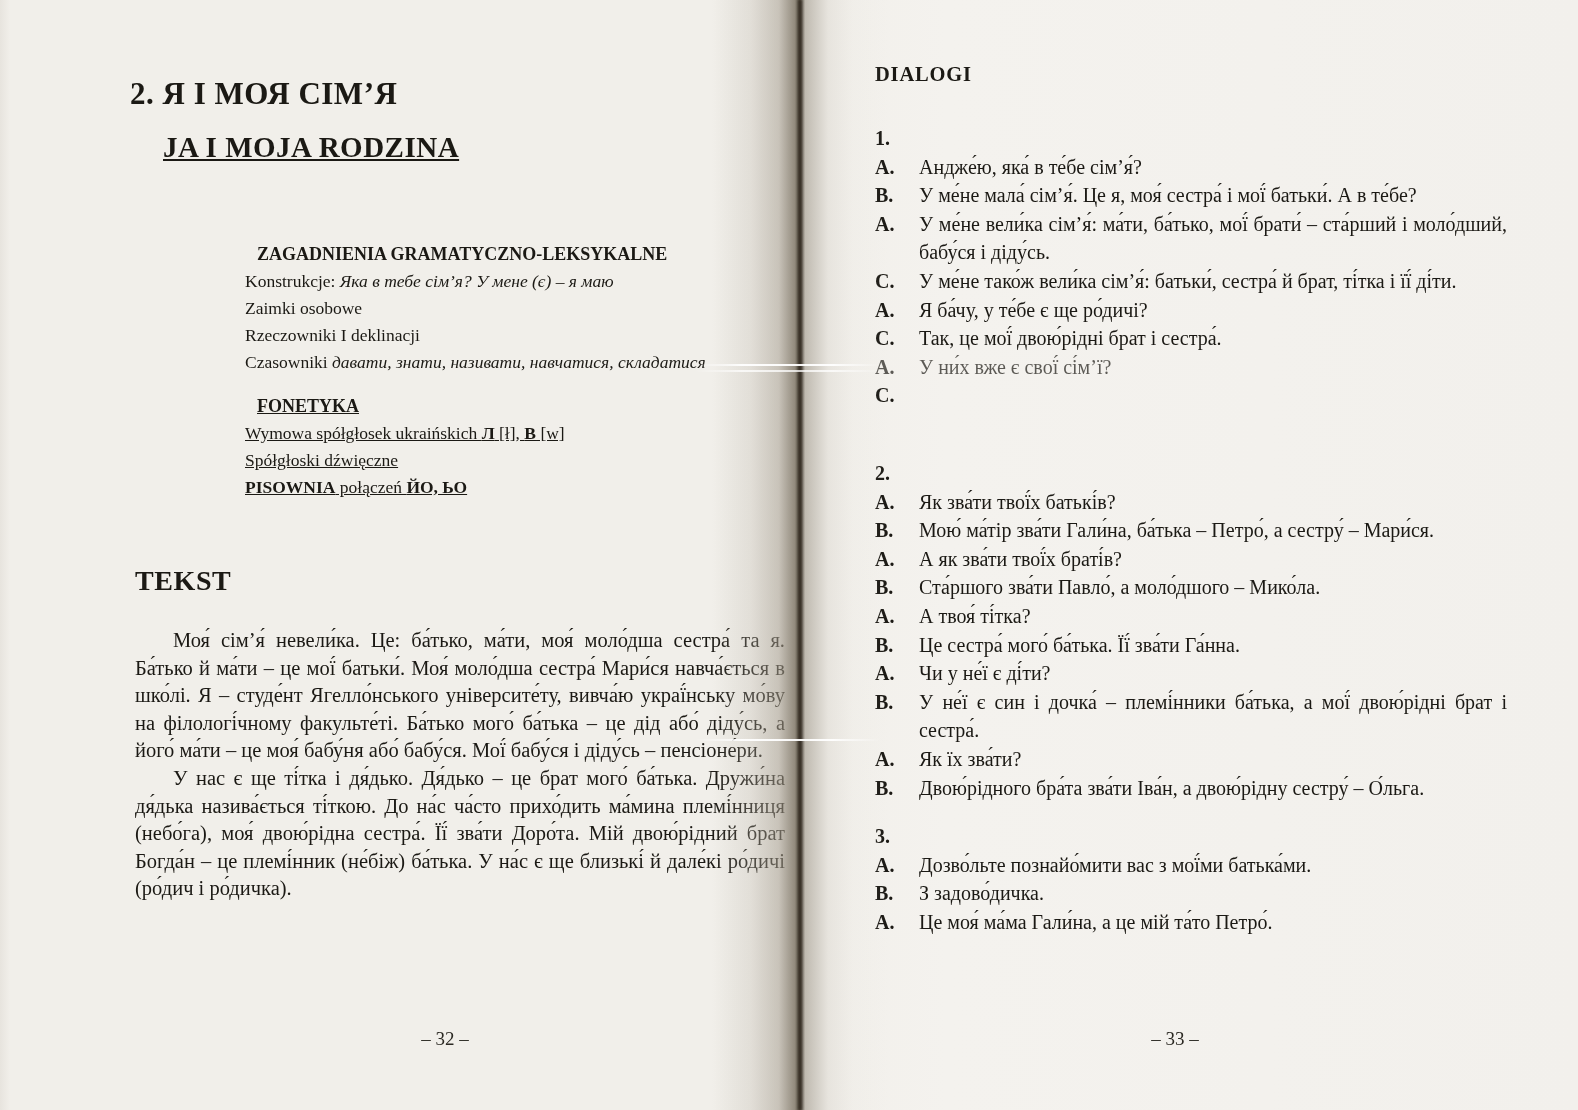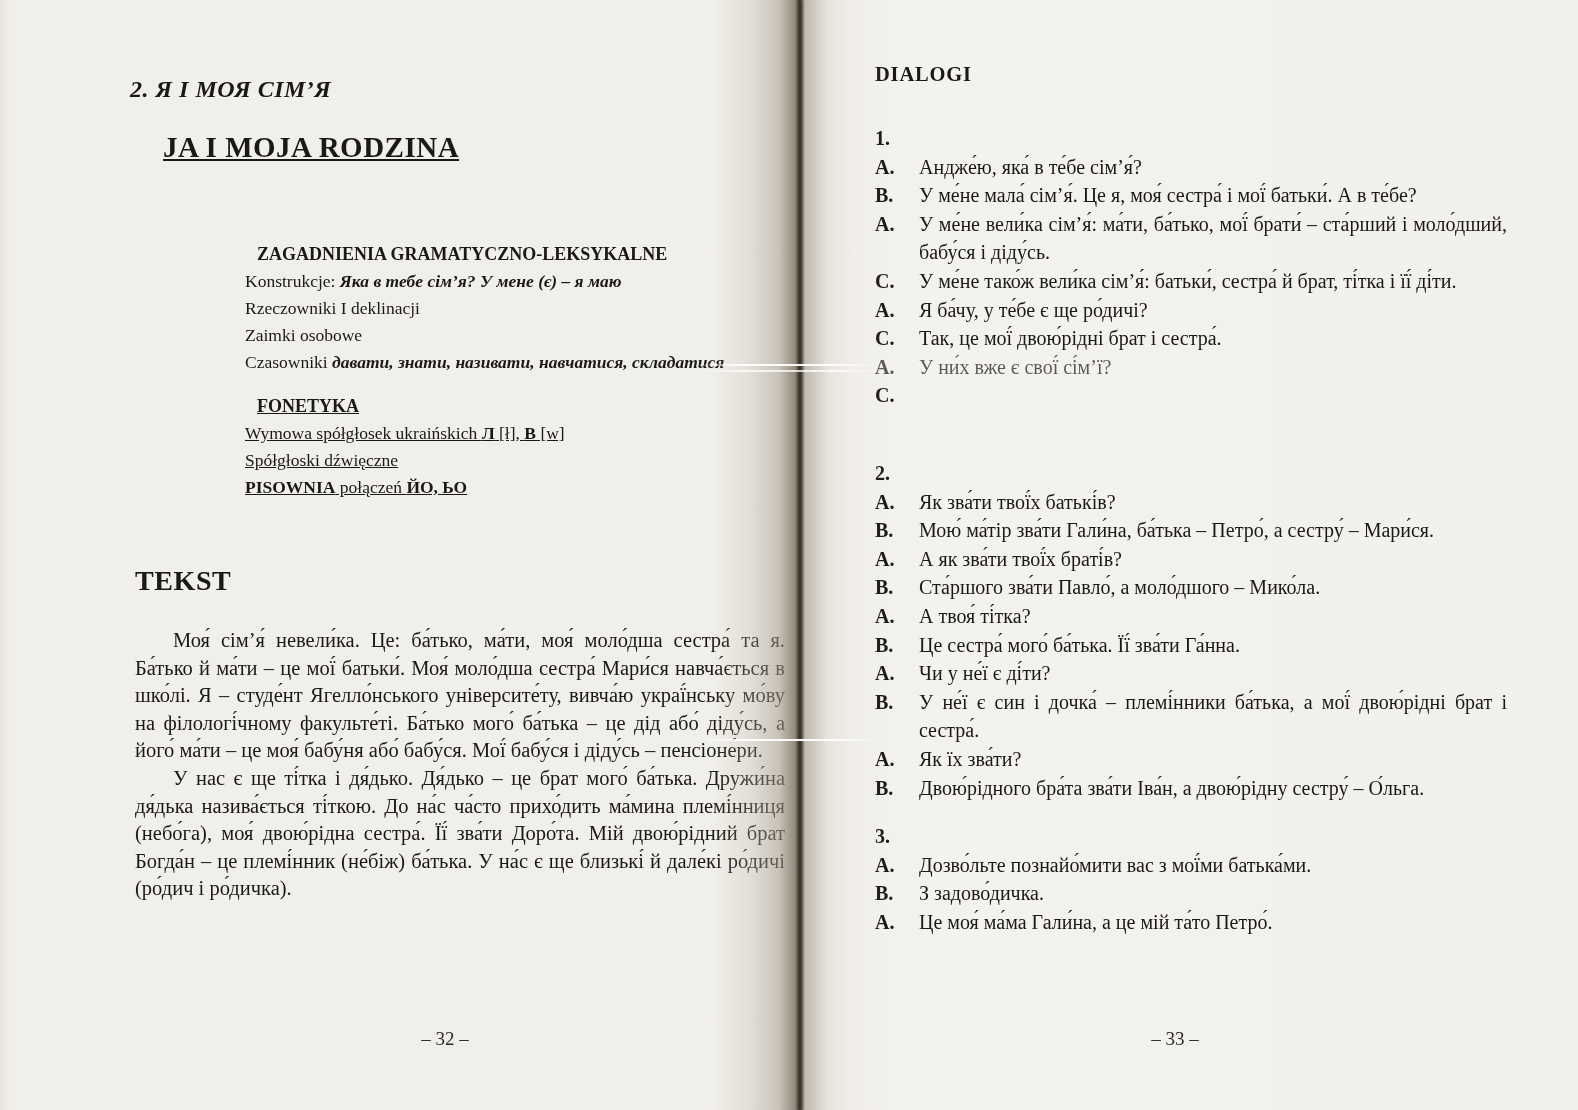--- a/index.html
+++ b/index.html
@@ -31,27 +31,27 @@
   #gutter-core {
     position:absolute; left:798px; top:0; width:4px; height:1110px;
     background:#342d23; filter:blur(1px); opacity:0.85;
   }
   .scan-line {
     position:absolute; height:2px;
     background:linear-gradient(90deg, rgba(255,255,255,0) 0%, rgba(255,255,255,0.95) 25%, rgba(255,255,255,0.95) 75%, rgba(255,255,255,0) 100%);
   }
 
   
-  #title-uk { left:130px; top:76px;  font-size:24px; font-weight:bold; letter-spacing:0.5px;font-style:italic; }
+  #title-uk { left:130px; top:76px;  font-size:31px; font-weight:bold; letter-spacing:0.5px; }
   #title-pl { left:163px; top:131px; font-size:29px; font-weight:bold; letter-spacing:0.5px;text-decoration:underline; }
 
   #grammar   { left:245px; top:241px; width:545px; font-size:17.5px; line-height:27px; }
   #phonetics { left:245px; top:393px; width:545px; font-size:17.5px; line-height:27px;text-decoration:underline; }
   .blk-heading { font-weight:bold; font-size:18px;margin-left:12px; }
-  .bi { font-weight:bold; font-style:italic; }
+  .bi { font-weight:normal; font-style:italic; }
   .b  { font-weight:bold; }
 
   #tekst-heading { left:135px; top:565px; font-size:28px; font-weight:bold; letter-spacing:0.6px; }
   #tekst-body { left:135px; top:627px; width:650px; font-size:20.5px; line-height:27.6px; text-align:justify; }
   #tekst-body p { margin:0; text-indent:38px; }
 
   .pagenum { font-size:19px; color:#2b2923; }
   #pagenum-left  { left:135px; top:1028px; width:620px; text-align:center; }
   #pagenum-right { left:875px; top:1028px; width:600px; text-align:center; }
 
@@ -70,22 +70,22 @@
 <body>
 
 <div id="canvas">
 
   <div class="abs" id="title-uk">2. Я І МОЯ СІМ’Я</div>
   <div class="abs" id="title-pl">JA I MOJA RODZINA</div>
 
   <div class="abs" id="grammar">
     <div class="blk-heading">ZAGADNIENIA GRAMATYCZNO-LEKSYKALNE</div>
     <div><span>Konstrukcje: </span><span class="bi">Яка в тебе сім’я? У мене (є) – я маю</span></div>
+    <div>Zaimki osobowe</div>
     <div>Rzeczowniki I deklinacji</div>
-    <div>Zaimki osobowe</div>
     <div><span>Czasowniki </span><span class="bi">давати, знати, називати, навчатися, складатися</span></div>
   </div>
 
   <div class="abs" id="phonetics">
     <div class="blk-heading">FONETYKA</div>
     <div><span>Wymowa spółgłosek ukraińskich </span><span class="b">Л</span><span> [ł], </span><span class="b">В</span><span> [w]</span></div>
     <div>Spółgłoski dźwięczne</div>
     <div><span class="b">PISOWNIA</span><span> połączeń </span><span class="b">ЙО, ЬО</span></div>
   </div>
 

